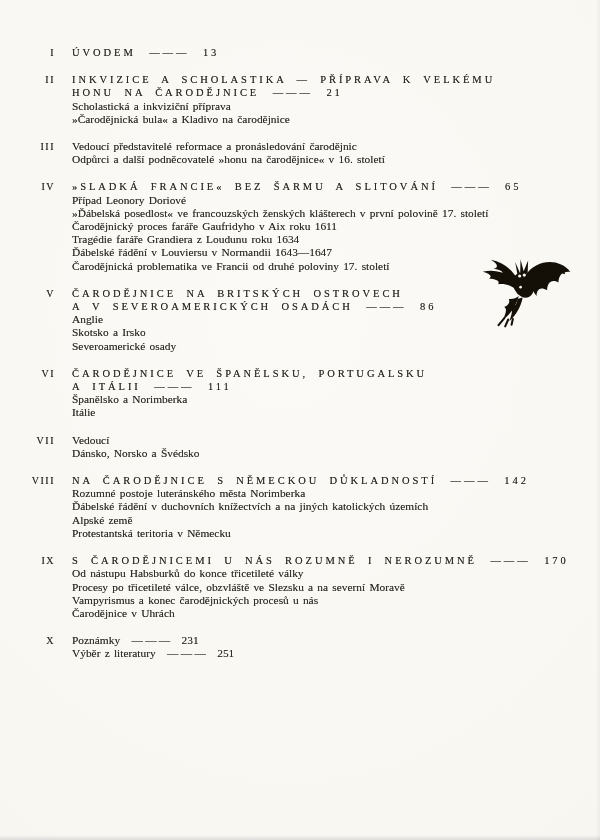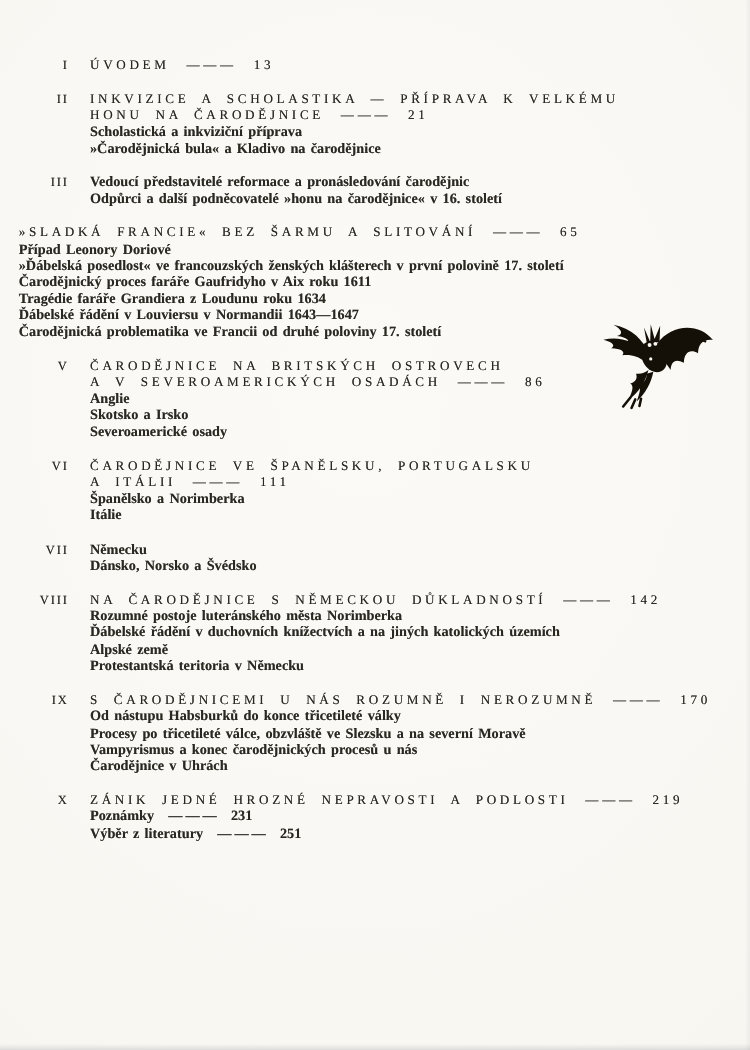--- a/index.html
+++ b/index.html
@@ -39,21 +39,20 @@
     line-height:13.2px;
     white-space:nowrap;
     text-shadow:0 0 .45px rgba(43,40,34,.6);
   }
   .s {
     font-size:11.4px;
     word-spacing:0.12em;
     line-height:13.2px;
     white-space:nowrap;
     text-shadow:0 0 .35px rgba(43,40,34,.5);
-    font-weight:bold;
   }
   .bat {
     position:absolute; left:477px; top:249px;
     width:102px; height:80px;
   }
   .bat svg { width:100%; height:100%; }
   .edge-bottom {
     position:absolute; left:0; right:0; bottom:0; height:5px;
     background:linear-gradient(to bottom, rgba(0,0,0,0) 0%, rgba(125,130,138,.22) 100%);
   }
@@ -88,20 +87,21 @@
 
     <div class="item">
       <div class="num">III</div>
       <div class="body-col">
         <div class="s">Vedoucí představitelé reformace a pronásledování čarodějnic</div>
         <div class="s">Odpůrci a další podněcovatelé »honu na čarodějnice« v 16. století</div>
       </div>
     </div>
 
     <div class="item">
+      <div class="num">IV</div>
       <div class="body-col">
         <div class="h">»SLADKÁ FRANCIE« BEZ ŠARMU A SLITOVÁNÍ ——— 65</div>
         <div class="s">Případ Leonory Doriové</div>
         <div class="s">»Ďábelská posedlost« ve francouzských ženských klášterech v první polovině 17. století</div>
         <div class="s">Čarodějnický proces faráře Gaufridyho v Aix roku 1611</div>
         <div class="s">Tragédie faráře Grandiera z Loudunu roku 1634</div>
         <div class="s">Ďábelské řádění v Louviersu v Normandii 1643—1647</div>
         <div class="s">Čarodějnická problematika ve Francii od druhé poloviny 17. století</div>
       </div>
     </div>
@@ -123,21 +123,21 @@
         <div class="h">ČARODĚJNICE VE ŠPANĚLSKU, PORTUGALSKU</div>
         <div class="h">A ITÁLII ——— 111</div>
         <div class="s">Španělsko a Norimberka</div>
         <div class="s">Itálie</div>
       </div>
     </div>
 
     <div class="item">
       <div class="num">VII</div>
       <div class="body-col">
-        <div class="s">Německu</div>
+        <div class="s">Vedoucí</div>
         <div class="s">Dánsko, Norsko a Švédsko</div>
       </div>
     </div>
 
     <div class="item">
       <div class="num">VIII</div>
       <div class="body-col">
         <div class="h">NA ČARODĚJNICE S NĚMECKOU DŮKLADNOSTÍ ——— 142</div>
         <div class="s">Rozumné postoje luteránského města Norimberka</div>
         <div class="s">Ďábelské řádění v duchovních knížectvích a na jiných katolických územích</div>
@@ -153,21 +153,20 @@
         <div class="s">Od nástupu Habsburků do konce třicetileté války</div>
         <div class="s">Procesy po třicetileté válce, obzvláště ve Slezsku a na severní Moravě</div>
         <div class="s">Vampyrismus a konec čarodějnických procesů u nás</div>
         <div class="s">Čarodějnice v Uhrách</div>
       </div>
     </div>
 
     <div class="item">
       <div class="num">X</div>
       <div class="body-col">
-        <div class="h">ZÁNIK JEDNÉ HROZNÉ NEPRAVOSTI A PODLOSTI ——— 219</div>
         <div class="s">Poznámky — — — 231</div>
         <div class="s">Výběr z literatury — — — 251</div>
       </div>
     </div>
 
   </div>
 
   <div class="bat">
     <svg viewBox="0 0 110 86" xmlns="http://www.w3.org/2000/svg">
       <g fill="#141008" transform="rotate(-6 50 40)">

